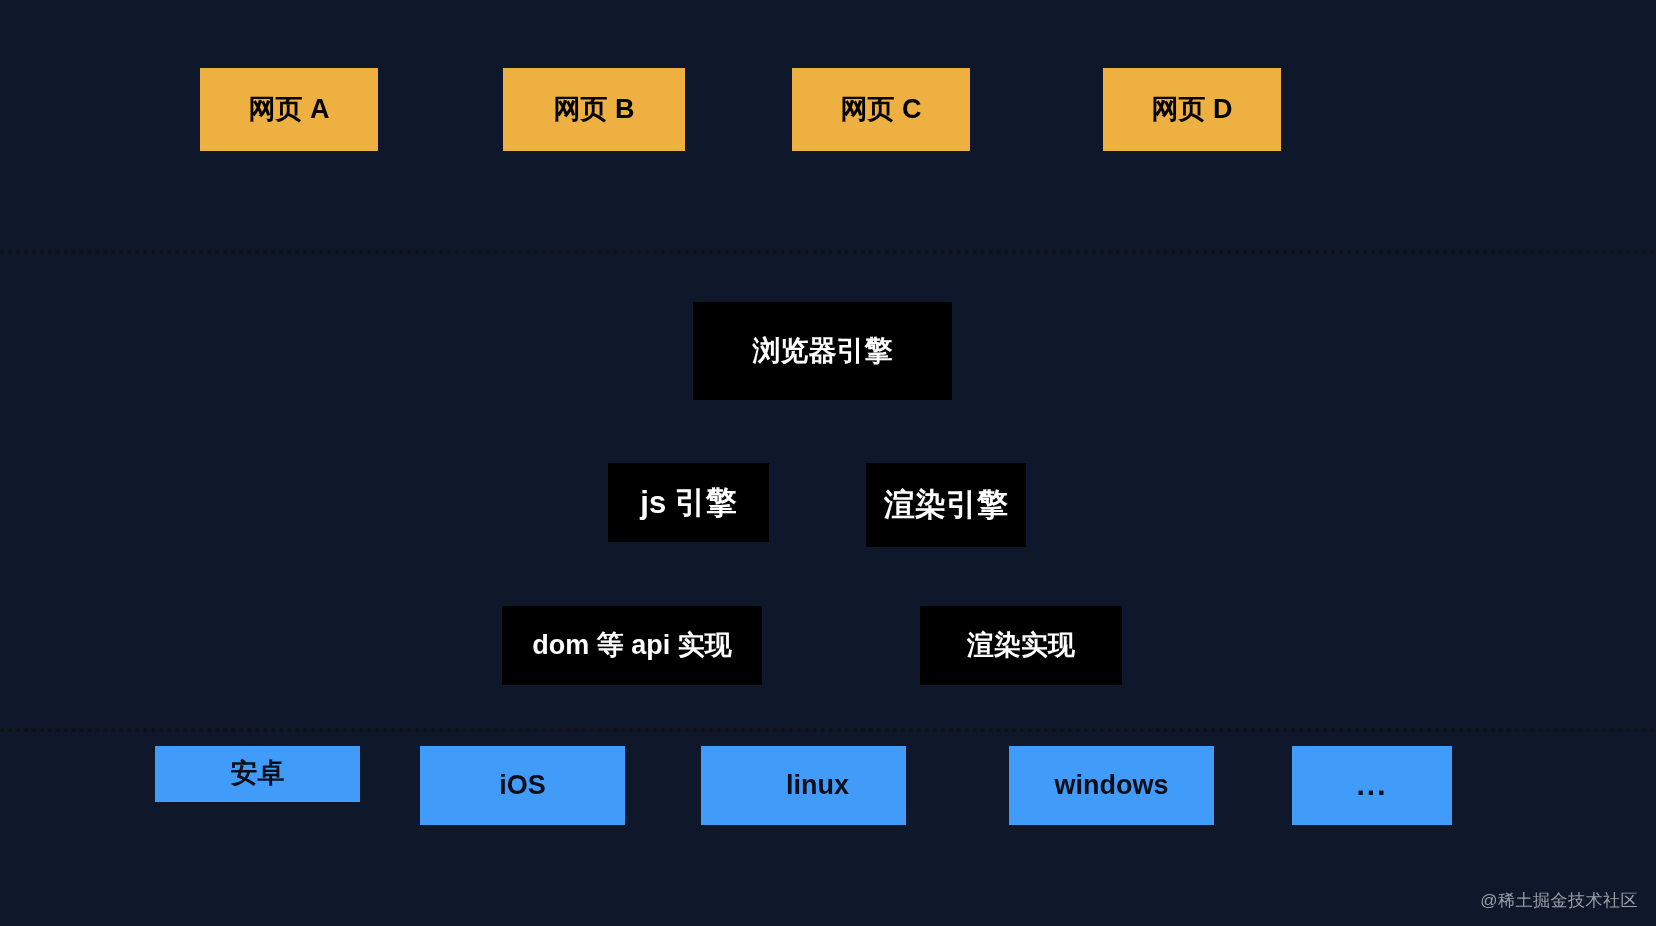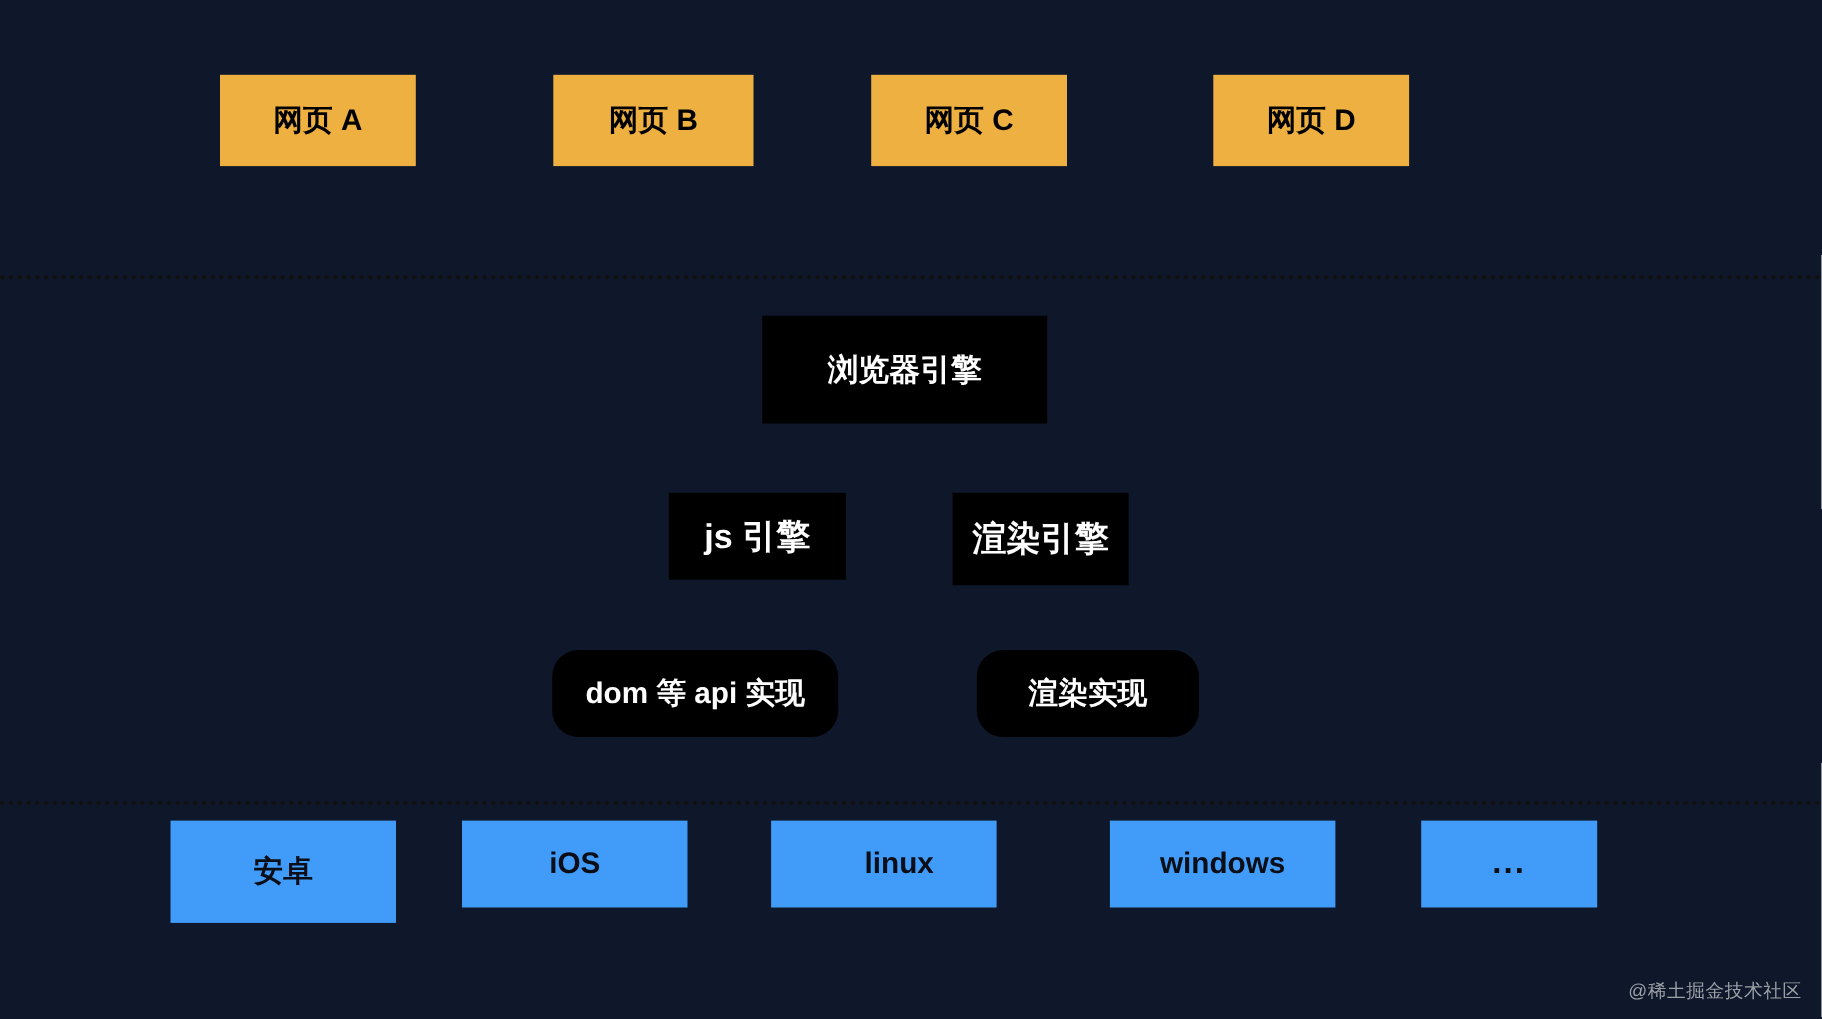--- a/index.html
+++ b/index.html
@@ -37,24 +37,25 @@
     color: #000000;
     font-size: 27px;
     font-weight: 700;
   }
 
   
   .engine-node {
     background: #000000;
     color: #ffffff;
     font-weight: 700;
+    margin-top: 15px;
   }
   .engine-node.lvl-1 { font-size: 28px; }
   .engine-node.lvl-2 { font-size: 31px; }
-  .engine-node.lvl-3 { font-size: 27px; border-radius: 24px; }
+  .engine-node.lvl-3 { font-size: 27px; }
 
   
   .os-node {
     background: #409cf8;
     color: #0b0d17;
     font-size: 27px;
     font-weight: 700;
   }
   .os-node.ellipsis { font-size: 30px; letter-spacing: 2px; }
 
@@ -106,29 +107,29 @@
       </div>
       <div class="node engine-node lvl-2" style="left: 608px; top: 448px; width: 161px; height: 79px;">
         <span>js 引擎</span>
       </div>
       <div class="node engine-node lvl-2" style="left: 866px; top: 448px; width: 160px; height: 84px;">
         <span>渲染引擎</span>
       </div>
       <div class="node engine-node lvl-3" style="left: 502px; top: 591px; width: 260px; height: 79px;">
         <span>dom 等 api 实现</span>
       </div>
-      <div class="node engine-node lvl-3" style="left: 888px; top: 591px; width: 202px; height: 79px;">
+      <div class="node engine-node lvl-3" style="left: 920px; top: 591px; width: 202px; height: 79px;">
         <span>渲染实现</span>
       </div>
     </div>
 
   <div class="divider" id="divider-1" style="top: 728px;"></div>
 
   <div id="os-layer">
-      <div class="node os-node" style="left: 155px; top: 746px; width: 205px; height: 93px;">
+      <div class="node os-node" style="left: 155px; top: 746px; width: 205px; height: 56px;">
         <span>安卓</span>
       </div>
       <div class="node os-node" style="left: 420px; top: 746px; width: 205px; height: 79px;">
         <span>iOS</span>
       </div>
       <div class="node os-node" style="left: 701px; top: 746px; width: 205px; height: 79px; padding-left: 28px;">
         <span>linux</span>
       </div>
       <div class="node os-node" style="left: 1009px; top: 746px; width: 205px; height: 79px;">
         <span>windows</span>

